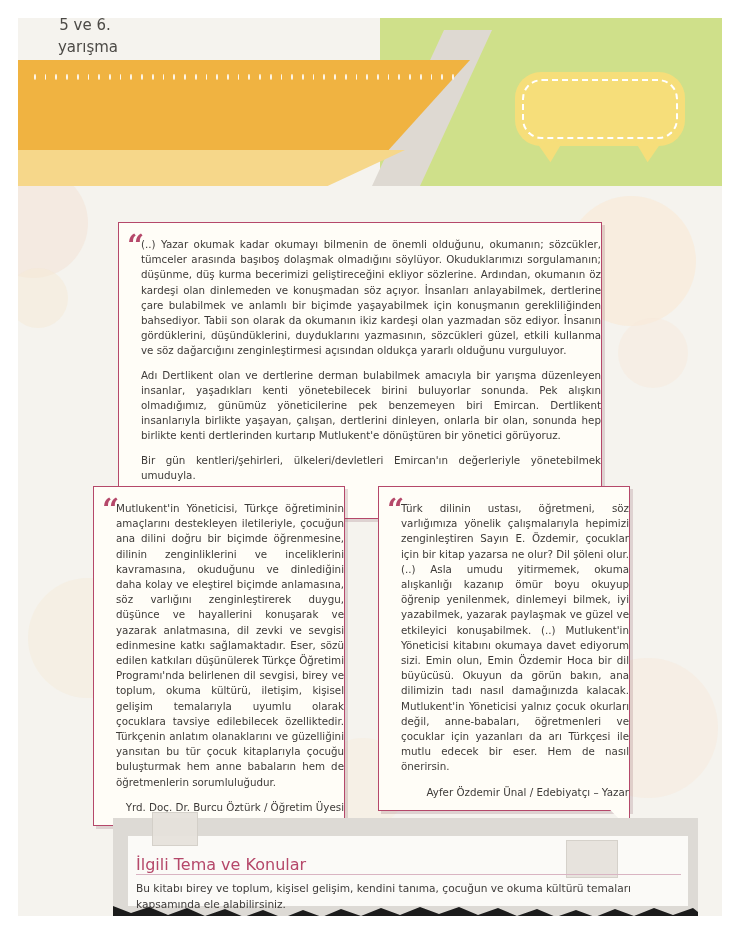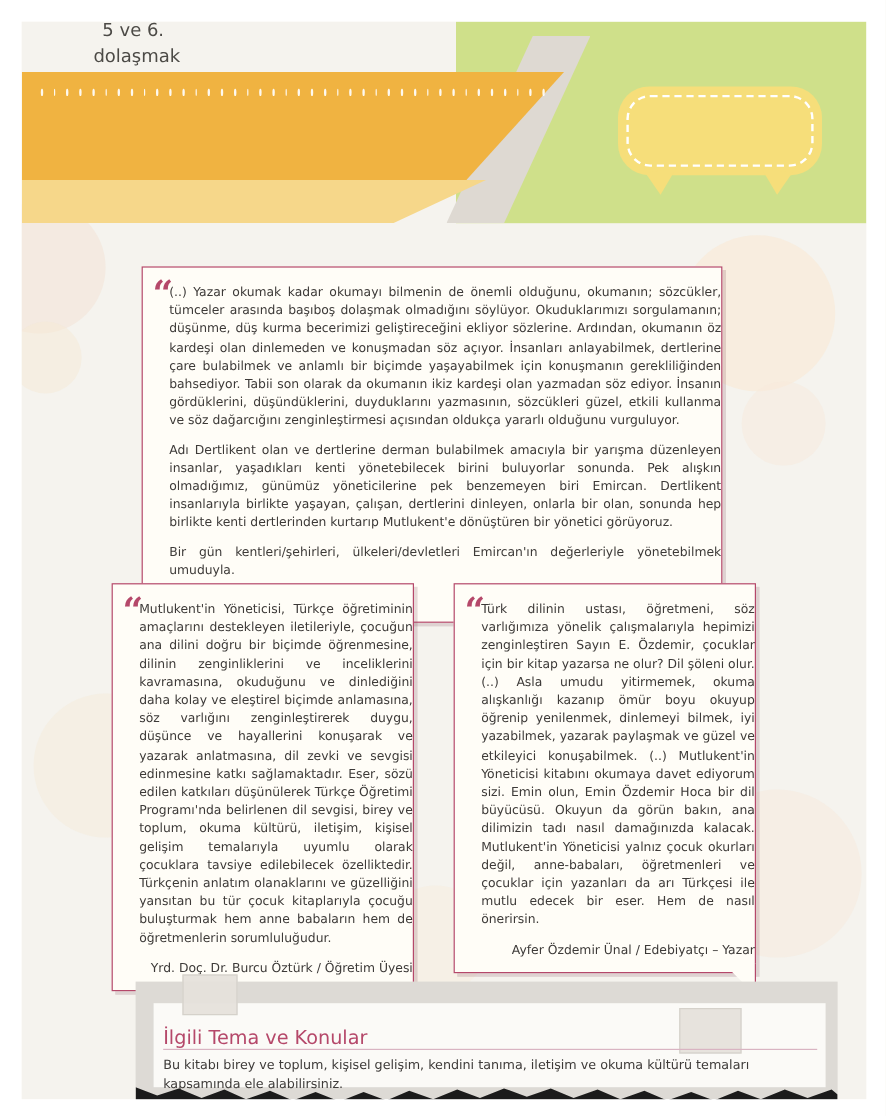--- a/index.html
+++ b/index.html
@@ -142,21 +142,20 @@
   .badge-text {
     position: absolute;
     left: 0; top: 14px;
     width: 170px;
     text-align: center;
     color: #4c4a46;
     font-size: 15px;
     line-height: 22px;
     font-family: "DejaVu Sans", sans-serif;
     z-index: 9;
-    padding-left: 26px;
   }
   .badge-line2 { padding-left: 6px; }
 
   
   .card {
     position: absolute;
     background: #fffdf7;
     border: 1px solid #b5486a;
     box-shadow: 3px 3px 0 rgba(120,60,80,0.18);
   }
@@ -320,21 +319,21 @@
       <i></i>
       <i></i>
       <i></i>
   </div>
 
   <div class="badge">
     <div class="badge-inner"></div>
   </div>
   <div class="badge-text">
     <div>5 ve 6.</div>
-    <div class="badge-line2">dolaşmak</div>
+    <div class="badge-line2">yarışma</div>
   </div>
 
   <div class="card" id="card1">
     <span class="qmark open">“</span>
     <div class="card-inner">
       <p>(..) Yazar okumak kadar okumayı bilmenin de önemli olduğunu, okumanın; sözcükler, tümceler arasında başıboş dolaşmak olmadığını söylüyor. Okuduklarımızı sorgulamanın; düşünme, düş kurma becerimizi geliştireceğini ekliyor sözlerine. Ardından, okumanın öz kardeşi olan dinlemeden ve konuşmadan söz açıyor. İnsanları anlayabilmek, dertlerine çare bulabilmek ve anlamlı bir biçimde yaşayabilmek için konuşmanın gerekliliğinden bahsediyor. Tabii son olarak da okumanın ikiz kardeşi olan yazmadan söz ediyor. İnsanın gördüklerini, düşündüklerini, duyduklarını yazmasının, sözcükleri güzel, etkili kullanma ve söz dağarcığını zenginleştirmesi açısından oldukça yararlı olduğunu vurguluyor.</p>
       <p>Adı Dertlikent olan ve dertlerine derman bulabilmek amacıyla bir yarışma düzenleyen insanlar, yaşadıkları kenti yönetebilecek birini buluyorlar sonunda. Pek alışkın olmadığımız, günümüz yöneticilerine pek benzemeyen biri Emircan. Dertlikent insanlarıyla birlikte yaşayan, çalışan, dertlerini dinleyen, onlarla bir olan, sonunda hep birlikte kenti dertlerinden kurtarıp Mutlukent'e dönüştüren bir yönetici görüyoruz.</p>
       <p>Bir gün kentleri/şehirleri, ülkeleri/devletleri Emircan'ın değerleriyle yönetebilmek umuduyla.</p>
       <div class="attrib">Gökhan Karaosmanoğlu / bianet.org</div>
     </div>
@@ -358,21 +357,21 @@
     </div>
     <div class="tail"></div>
   </div>
 
   <div class="bottom-panel"></div>
   <div class="bottom-white"></div>
   <div class="tape" id="tape1"></div>
   <div class="tape" id="tape2"></div>
   <div class="bottom-title">İlgili Tema ve Konular</div>
   <div class="bottom-rule"></div>
-  <div class="bottom-text">Bu kitabı birey ve toplum, kişisel gelişim, kendini tanıma, iletişim ve okuma kültürü temaları kapsamında ele alabilirsiniz.</div>
+  <div class="bottom-text">Bu kitabı birey ve toplum, kişisel gelişim, kendini tanıma, çocuğun ve okuma kültürü temaları kapsamında ele alabilirsiniz.</div>
 
   <svg class="torn" viewBox="0 0 585 16" preserveAspectRatio="none">
     <path d="M0,2 L18,9 L36,3 L55,11 L74,4 L92,12 L112,5 L131,13 L150,6 L170,14 L190,6 L209,13 L228,5 L248,12 L268,4 L287,11 L307,3 L326,10 L346,3 L365,11 L385,4 L404,12 L424,5 L443,13 L463,6 L482,13 L502,5 L521,12 L541,4 L560,11 L580,4 L585,8 L585,16 L0,16 Z" fill="#1b1b1b"></path>
   </svg>
 
   <div class="frame-top"></div>
   <div class="frame-left"></div>
   <div class="frame-right"></div>
   <div class="frame-bottom"></div>
 </div>

